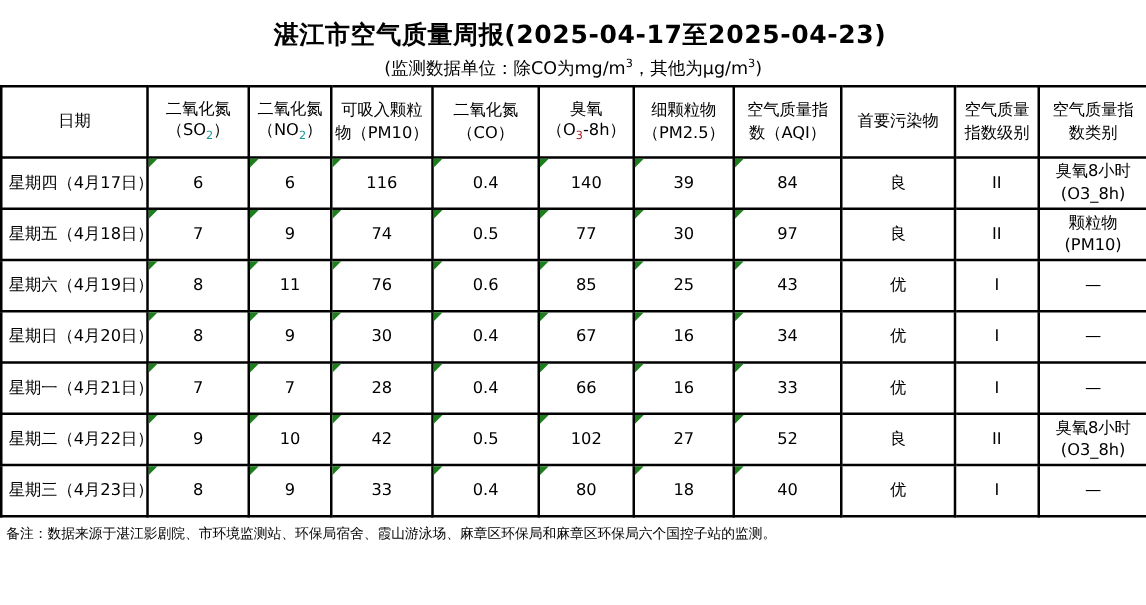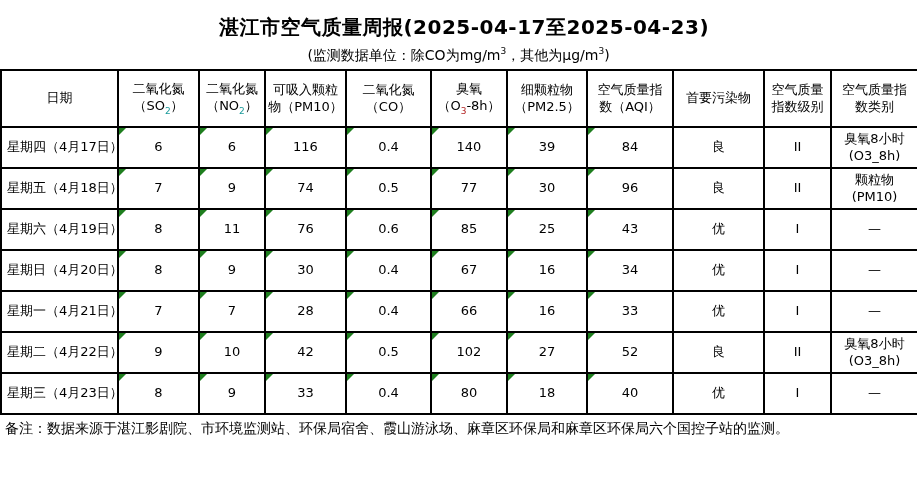--- a/index.html
+++ b/index.html
@@ -29,21 +29,21 @@
   .wrap{white-space:pre-line;text-align:center;}
   td.date{text-align:left;padding-left:5px;white-space:nowrap;margin-top:40px;}
   sub.chem{font-size:9px;}
   .sub-teal{color:#189999;}
   .sub-red{color:#B22222;}
   .flag{
     position:absolute;top:0;left:0;width:0;height:0;
     border-top:7px solid #1E7E1E;border-right:7px solid transparent;
     pointer-events:none;
   }
-  .note{font-size:14px;margin:5px 0 0 5px;white-space:nowrap;}
+  .note{font-size:11px;margin:5px 0 0 5px;white-space:nowrap;}
 </style>
 </head>
 <body>
 
 <div class="page">
 
   <div class="title">湛江市空气质量周报(2025-04-17至2025-04-23)</div>
 
   <div class="subtitle"><span>(监测数据单位：除CO为mg/m</span><sup>3</sup><span>，其他为μg/m</span><sup>3</sup><span>)</span></div>
 
@@ -107,21 +107,21 @@
 (O3_8h)</span></td>
   </tr>
         <tr>
     <td class="date">星期五（4月18日）</td>
     <td><span class="flag"></span><span>7</span></td>
     <td><span class="flag"></span><span>9</span></td>
     <td><span class="flag"></span><span>74</span></td>
     <td><span class="flag"></span><span>0.5</span></td>
     <td><span class="flag"></span><span>77</span></td>
     <td><span class="flag"></span><span>30</span></td>
-    <td><span class="flag"></span><span>96</span></td>
+    <td><span class="flag"></span><span>97</span></td>
     <td><span>良</span></td>
     <td><span>II</span></td>
     <td class="wrap"><span class="wrap">颗粒物(PM10)</span></td>
   </tr>
         <tr>
     <td class="date">星期六（4月19日）</td>
     <td><span class="flag"></span><span>8</span></td>
     <td><span class="flag"></span><span>11</span></td>
     <td><span class="flag"></span><span>76</span></td>
     <td><span class="flag"></span><span>0.6</span></td>

